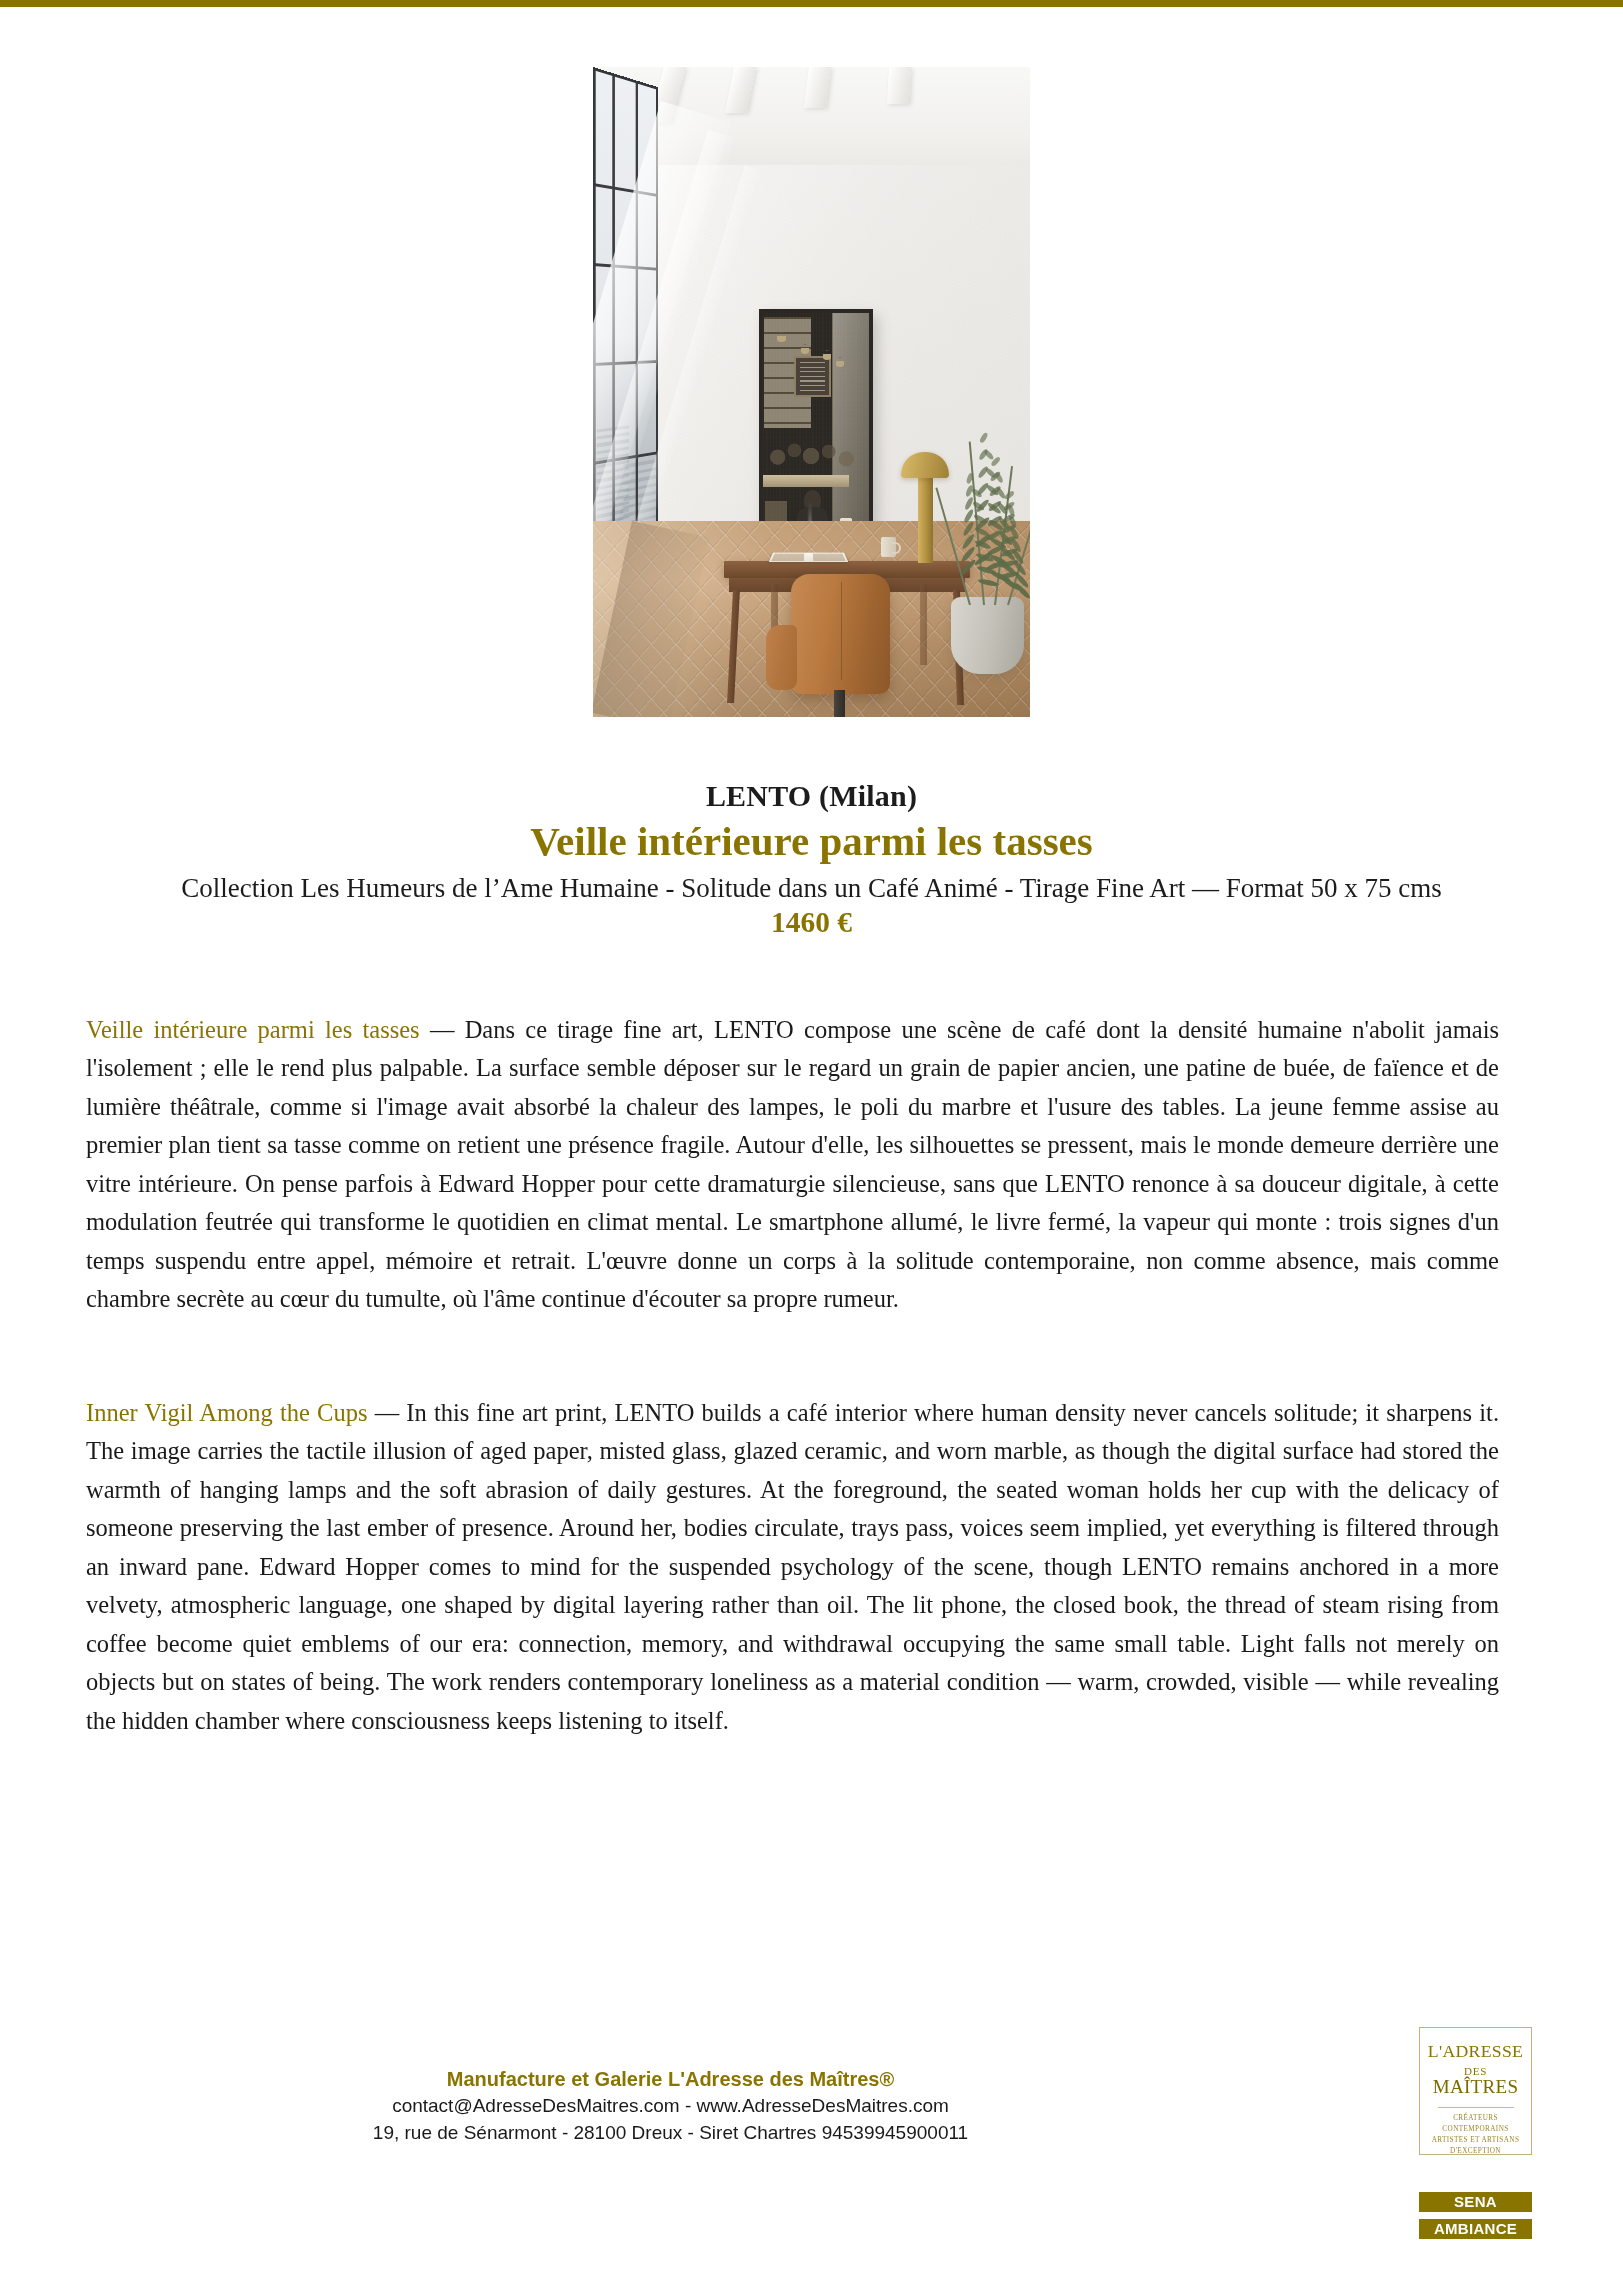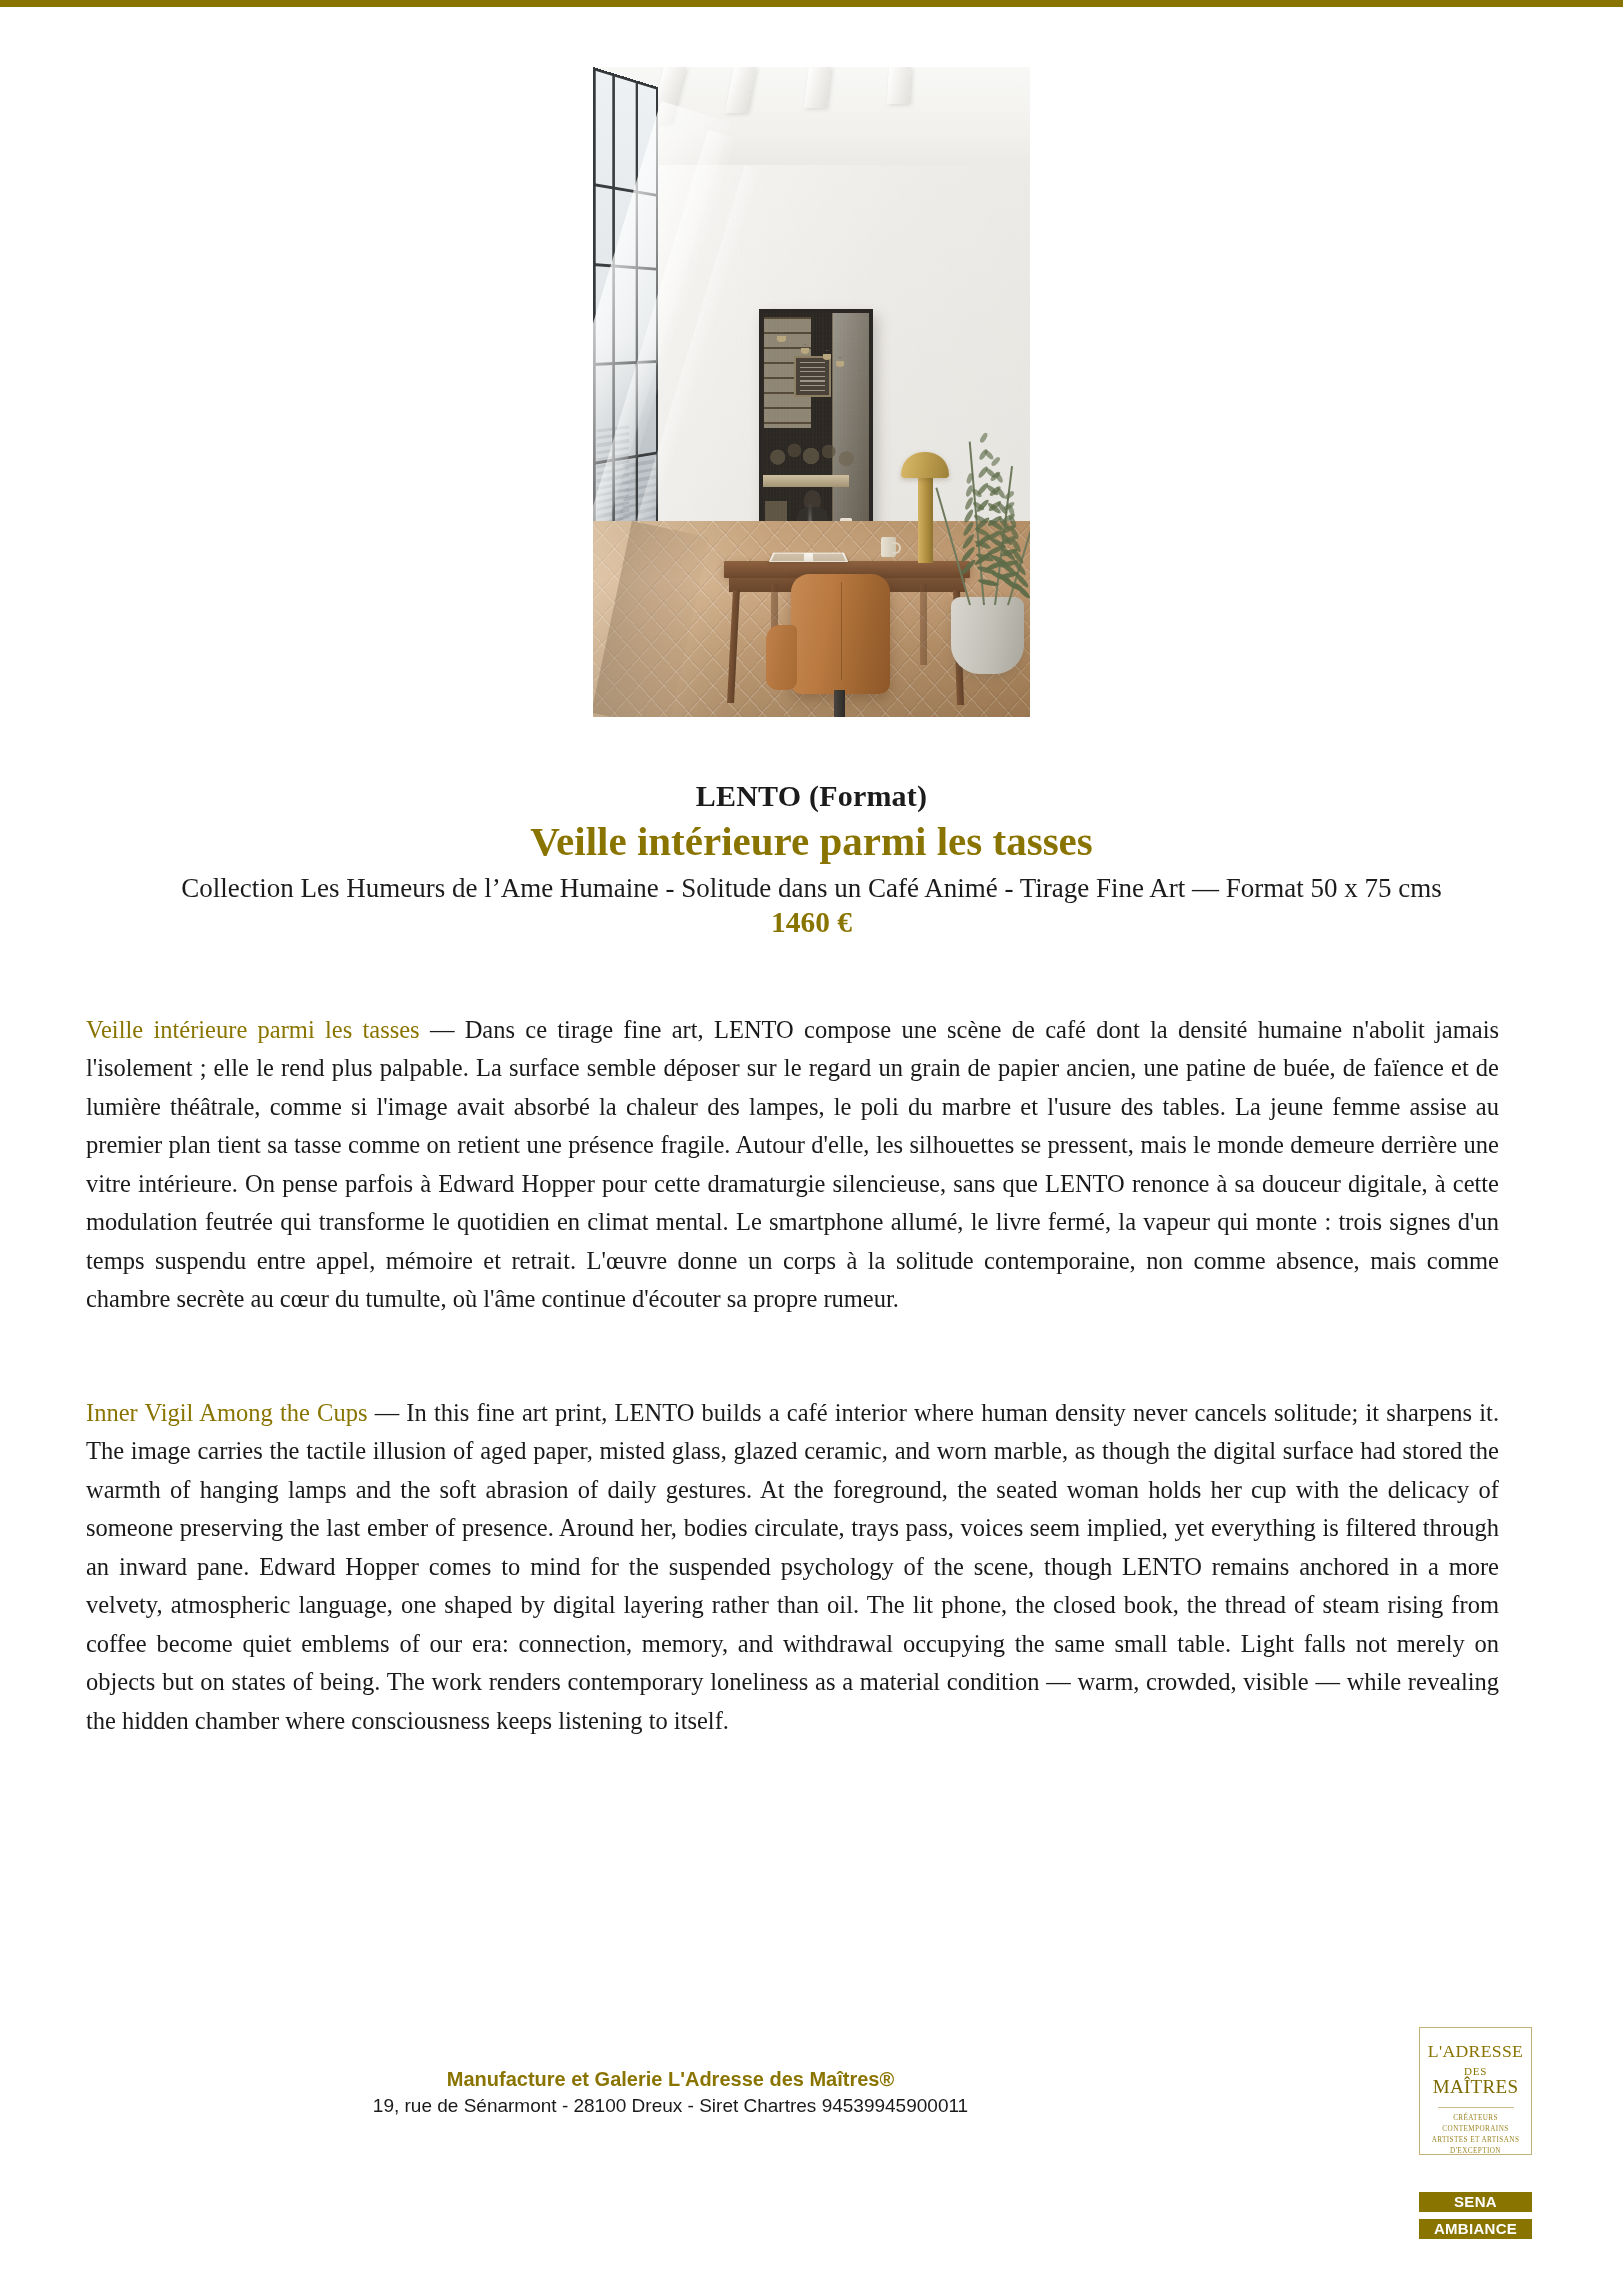--- a/index.html
+++ b/index.html
@@ -698,31 +698,32 @@
       <div class="leaf" style="left: 83px; bottom: 70px; transform: rotate(-26.6deg) scaleX(0.75); opacity: 0.74;"></div>
       <div class="leaf" style="left: 92px; bottom: 76px; transform: rotate(62.3333deg) scaleX(0.716667); opacity: 0.716667;"></div>
       <div class="leaf" style="left: 84px; bottom: 81px; transform: rotate(-30.0667deg) scaleX(0.683333); opacity: 0.693333;"></div>
       <div class="leaf" style="left: 91px; bottom: 87px; transform: rotate(65.8deg) scaleX(0.65); opacity: 0.67;"></div>
       <div class="leaf" style="left: 85px; bottom: 93px; transform: rotate(-33.5333deg) scaleX(0.616667); opacity: 0.646667;"></div>
       <div class="leaf" style="left: 90px; bottom: 98px; transform: rotate(69.2667deg) scaleX(0.583333); opacity: 0.623333;"></div>
       <div class="leaf" style="left: 86px; bottom: 104px; transform: rotate(-37deg) scaleX(0.55); opacity: 0.6;"></div>
     </div>
 </div>
 
-<div id="artist">LENTO (Format)</div>
+<div id="artist">LENTO (Milan)</div>
 <div id="artwork-title">Veille intérieure parmi les tasses</div>
 <div id="collection-line">Collection Les Humeurs de l’Ame Humaine - Solitude dans un Café Animé - Tirage Fine Art — Format 50 x 75 cms</div>
 <div id="price">1460 €</div>
 
 <p id="para-fr" class="body-block"><span class="lead">Veille intérieure parmi les tasses</span><span> — </span><span>Dans ce tirage fine art, LENTO compose une scène de café dont la densité humaine n'abolit jamais l'isolement ; elle le rend plus palpable. La surface semble déposer sur le regard un grain de papier ancien, une patine de buée, de faïence et de lumière théâtrale, comme si l'image avait absorbé la chaleur des lampes, le poli du marbre et l'usure des tables. La jeune femme assise au premier plan tient sa tasse comme on retient une présence fragile. Autour d'elle, les silhouettes se pressent, mais le monde demeure derrière une vitre intérieure. On pense parfois à Edward Hopper pour cette dramaturgie silencieuse, sans que LENTO renonce à sa douceur digitale, à cette modulation feutrée qui transforme le quotidien en climat mental. Le smartphone allumé, le livre fermé, la vapeur qui monte : trois signes d'un temps suspendu entre appel, mémoire et retrait. L'œuvre donne un corps à la solitude contemporaine, non comme absence, mais comme chambre secrète au cœur du tumulte, où l'âme continue d'écouter sa propre rumeur.</span></p>
 
 <p id="para-en" class="body-block"><span class="lead">Inner Vigil Among the Cups</span><span> — </span><span>In this fine art print, LENTO builds a café interior where human density never cancels solitude; it sharpens it. The image carries the tactile illusion of aged paper, misted glass, glazed ceramic, and worn marble, as though the digital surface had stored the warmth of hanging lamps and the soft abrasion of daily gestures. At the foreground, the seated woman holds her cup with the delicacy of someone preserving the last ember of presence. Around her, bodies circulate, trays pass, voices seem implied, yet everything is filtered through an inward pane. Edward Hopper comes to mind for the suspended psychology of the scene, though LENTO remains anchored in a more velvety, atmospheric language, one shaped by digital layering rather than oil. The lit phone, the closed book, the thread of steam rising from coffee become quiet emblems of our era: connection, memory, and withdrawal occupying the same small table. Light falls not merely on objects but on states of being. The work renders contemporary loneliness as a material condition — warm, crowded, visible — while revealing the hidden chamber where consciousness keeps listening to itself.</span></p>
 
 <div id="footer">
   <div class="f-gold">Manufacture et Galerie L'Adresse des Maîtres®</div>
+  <div class="f-black">contact@AdresseDesMaitres.com - www.AdresseDesMaitres.com</div>
   <div class="f-black">19, rue de Sénarmont - 28100 Dreux - Siret Chartres 94539945900011</div>
 </div>
 
 <div id="logo-card">
   <div class="lg-1">L'ADRESSE</div>
   <div class="lg-2">DES</div>
   <div class="lg-3">MAÎTRES</div>
   <div class="lg-rule"></div>
   <div class="lg-fine">CRÉATEURS CONTEMPORAINS</div>
   <div class="lg-fine">ARTISTES ET ARTISANS</div>

